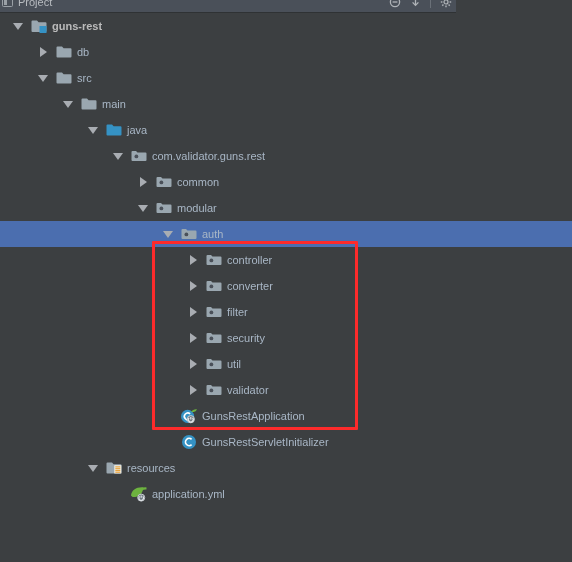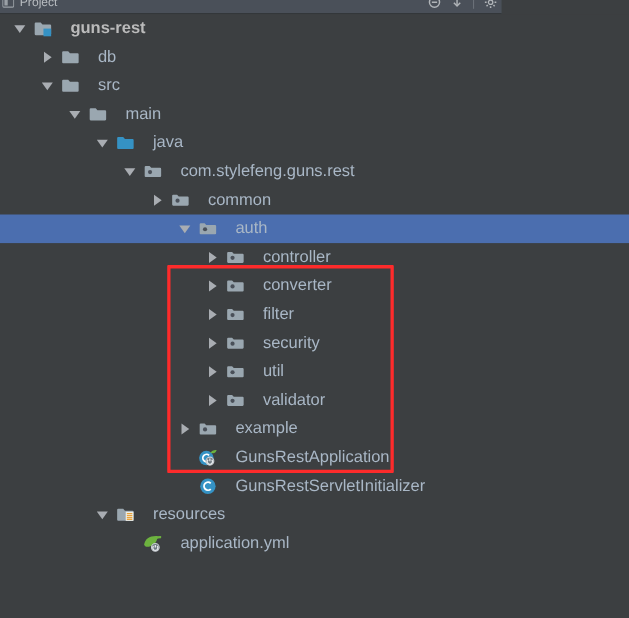--- a/index.html
+++ b/index.html
@@ -97,24 +97,23 @@
   .icon-slot {
     flex: 0 0 auto;
     width: 22px;
     height: 26px;
     display: flex;
     align-items: center;
     justify-content: center;
   }
   .node-label {
     color: #a9b7c6;
-    font-size: 15px;
+    font-size: 11px;
     line-height: 26px;
     padding-left: 2px;
-    margin-left: 12px;
   }
   .node-label.bold { font-weight: bold; color: #bbbbbb; }
 
   
   #red-highlight-box {
     position: absolute;
     left: 152px;
     top: 241px;
     width: 206px;
     height: 189px;
@@ -236,34 +235,47 @@
       <span class="row-indent" style="width: 108px;"></span>
       <span class="arrow-slot">
         <span class="arrow expanded"></span>
       </span>
       <span class="icon-slot">
         <svg width="17" height="14" viewBox="0 0 17 14">
           <path d="M0.5 3 a1 1 0 0 1 1-1 H5 l1.5 1.6 H14.5 a1 1 0 0 1 1 1 V11 a1 1 0 0 1-1 1 H1.5 a1 1 0 0 1-1-1 Z" fill="#9aa7b0"></path>
           <circle cx="5.4" cy="7.4" r="1.9" fill="#4a5059"></circle>
         </svg>
       </span>
-      <span class="node-label">com.stylefeng.guns.rest</span>
+      <span class="node-label">com.validator.guns.rest</span>
     </div>
     <div class="tree-row">
       <span class="row-indent" style="width: 133px;"></span>
       <span class="arrow-slot">
         <span class="arrow collapsed"></span>
       </span>
       <span class="icon-slot">
         <svg width="17" height="14" viewBox="0 0 17 14">
           <path d="M0.5 3 a1 1 0 0 1 1-1 H5 l1.5 1.6 H14.5 a1 1 0 0 1 1 1 V11 a1 1 0 0 1-1 1 H1.5 a1 1 0 0 1-1-1 Z" fill="#9aa7b0"></path>
           <circle cx="5.4" cy="7.4" r="1.9" fill="#4a5059"></circle>
         </svg>
       </span>
       <span class="node-label">common</span>
+    </div>
+    <div class="tree-row">
+      <span class="row-indent" style="width: 133px;"></span>
+      <span class="arrow-slot">
+        <span class="arrow expanded"></span>
+      </span>
+      <span class="icon-slot">
+        <svg width="17" height="14" viewBox="0 0 17 14">
+          <path d="M0.5 3 a1 1 0 0 1 1-1 H5 l1.5 1.6 H14.5 a1 1 0 0 1 1 1 V11 a1 1 0 0 1-1 1 H1.5 a1 1 0 0 1-1-1 Z" fill="#9aa7b0"></path>
+          <circle cx="5.4" cy="7.4" r="1.9" fill="#4a5059"></circle>
+        </svg>
+      </span>
+      <span class="node-label">modular</span>
     </div>
     <div class="tree-row selected">
       <span class="row-indent" style="width: 158px;"></span>
       <span class="arrow-slot">
         <span class="arrow expanded"></span>
       </span>
       <span class="icon-slot">
         <svg width="17" height="14" viewBox="0 0 17 14">
           <path d="M0.5 3 a1 1 0 0 1 1-1 H5 l1.5 1.6 H14.5 a1 1 0 0 1 1 1 V11 a1 1 0 0 1-1 1 H1.5 a1 1 0 0 1-1-1 Z" fill="#9aa7b0"></path>
           <circle cx="5.4" cy="7.4" r="1.9" fill="#4a5059"></circle>
@@ -341,33 +353,20 @@
       <span class="arrow-slot">
         <span class="arrow collapsed"></span>
       </span>
       <span class="icon-slot">
         <svg width="17" height="14" viewBox="0 0 17 14">
           <path d="M0.5 3 a1 1 0 0 1 1-1 H5 l1.5 1.6 H14.5 a1 1 0 0 1 1 1 V11 a1 1 0 0 1-1 1 H1.5 a1 1 0 0 1-1-1 Z" fill="#9aa7b0"></path>
           <circle cx="5.4" cy="7.4" r="1.9" fill="#4a5059"></circle>
         </svg>
       </span>
       <span class="node-label">validator</span>
-    </div>
-    <div class="tree-row">
-      <span class="row-indent" style="width: 158px;"></span>
-      <span class="arrow-slot">
-        <span class="arrow collapsed"></span>
-      </span>
-      <span class="icon-slot">
-        <svg width="17" height="14" viewBox="0 0 17 14">
-          <path d="M0.5 3 a1 1 0 0 1 1-1 H5 l1.5 1.6 H14.5 a1 1 0 0 1 1 1 V11 a1 1 0 0 1-1 1 H1.5 a1 1 0 0 1-1-1 Z" fill="#9aa7b0"></path>
-          <circle cx="5.4" cy="7.4" r="1.9" fill="#4a5059"></circle>
-        </svg>
-      </span>
-      <span class="node-label">example</span>
     </div>
     <div class="tree-row">
       <span class="row-indent" style="width: 158px;"></span>
       <span class="arrow-slot"></span>
       <span class="icon-slot">
         <svg width="18" height="17" viewBox="0 0 18 17">
           <circle cx="7.6" cy="8.4" r="6.6" fill="#3592c4"></circle>
           <path d="M10.1 5.9 A3.4 3.4 0 1 0 10.1 10.9" fill="none" stroke="#ffffff" stroke-width="1.6"></path>
           <path d="M17 1.2 C14.6 0.9 12.3 1.9 11.2 3.7 C12.9 4.5 15.1 4.0 16.2 2.6 Z" fill="#6db33f"></path>
           <circle cx="10.8" cy="11.2" r="3.6" fill="#6e7880" stroke="#c9ced3" stroke-width="1"></circle>

